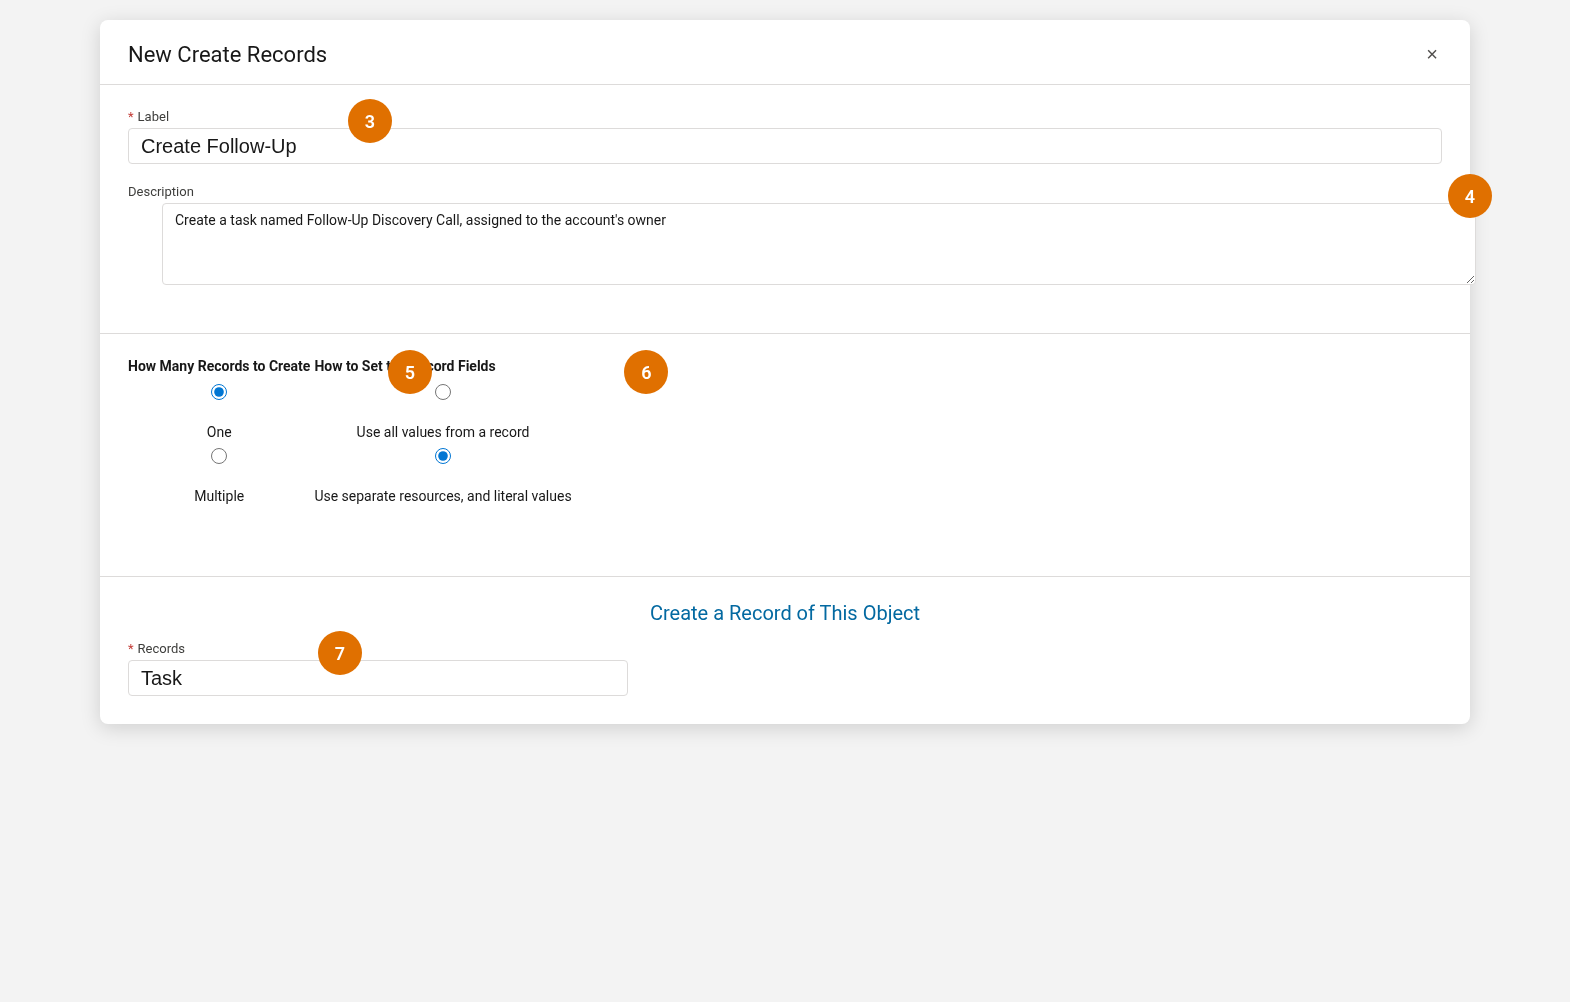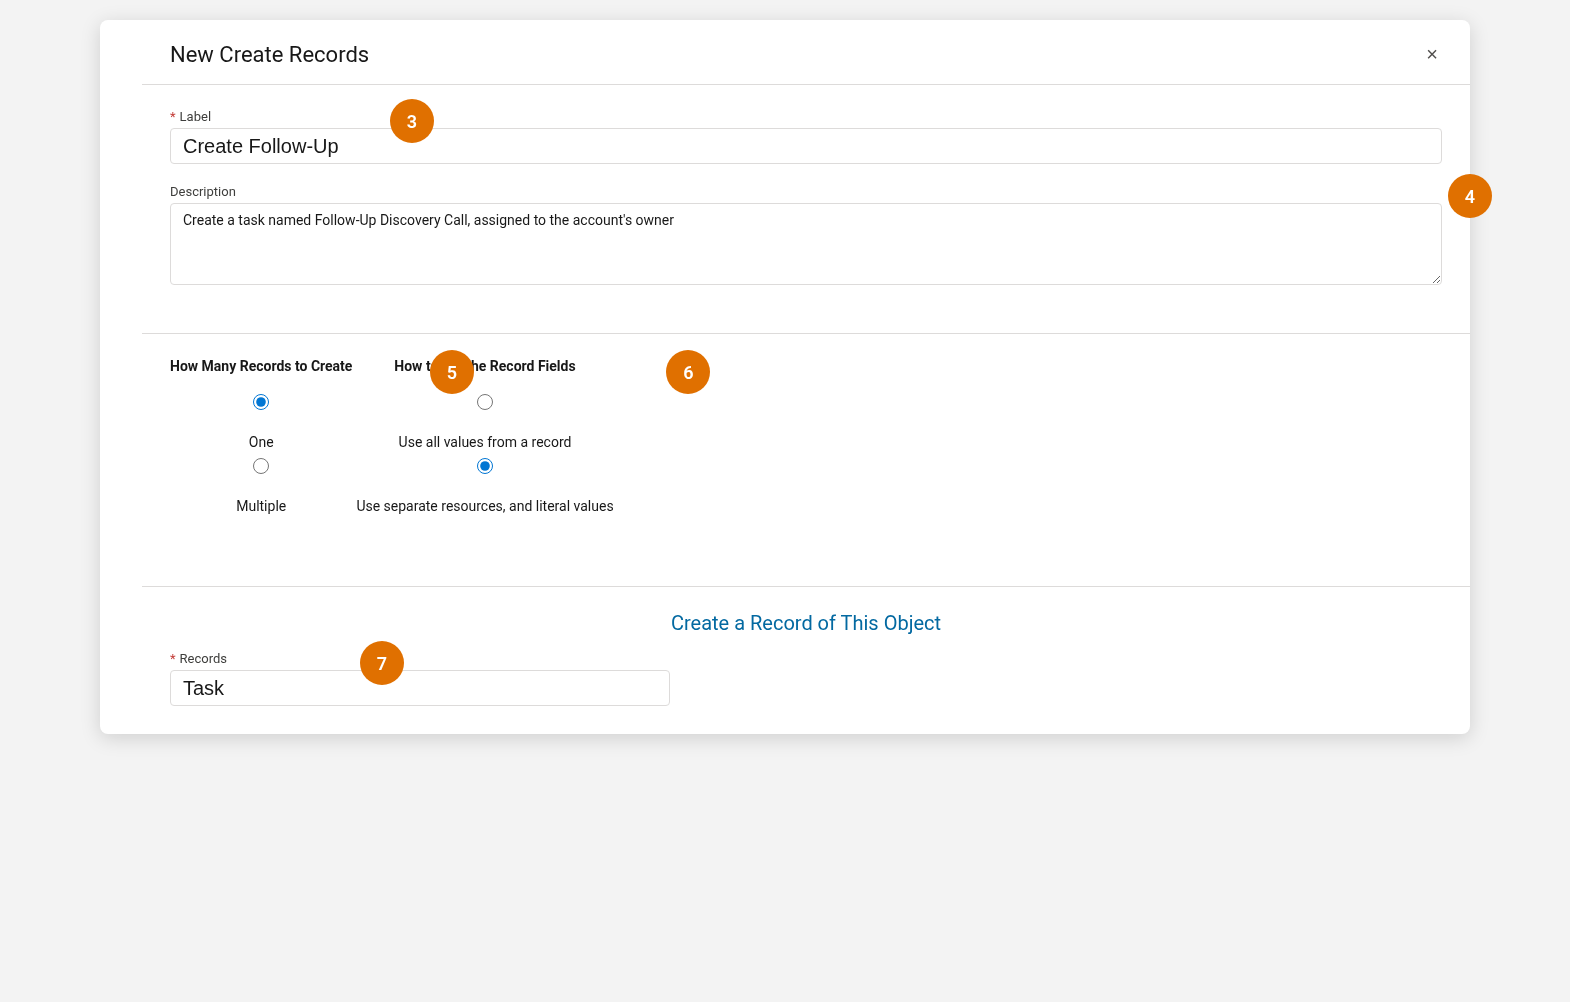--- a/index.html
+++ b/index.html
@@ -18,21 +18,20 @@
       padding: 20px;
     }
 
     .modal {
       background: #ffffff;
       border-radius: 8px;
       box-shadow: 0 4px 20px rgba(0,0,0,0.15);
       width: 1370px;
       max-width: 100%;
       position: relative;
-      padding-left: 42px;
     }
 
     .modal-header {
       display: flex;
       align-items: center;
       justify-content: space-between;
       padding: 20px 28px 16px 28px;
       border-bottom: 1px solid #dddbda;
     }
 
@@ -94,38 +93,38 @@
       border: 1px solid #dddbda;
       border-radius: 4px;
       padding: 8px 12px;
       font-size: 14px;
       color: #181818;
       outline: none;
       resize: vertical;
       min-height: 80px;
       width: 100%;
       font-family: inherit;
+      margin-left: 34px;
     }
 
     .section-divider {
       border: none;
       border-top: 1px solid #dddbda;
       margin: 24px 0;
     }
 
     .radio-section {
       margin-bottom: 20px;
     }
 
     .radio-section-title {
       font-size: 14px;
       font-weight: 700;
       color: #181818;
-      margin-bottom: 20px;
-      text-align: center;
+      margin-bottom: 10px;
     }
 
     .radio-option {
       display: flex;
       align-items: center;
       margin-bottom: 8px;
       gap: 24px;
       font-size: 14px;
       color: #181818;
       flex-direction: column;

